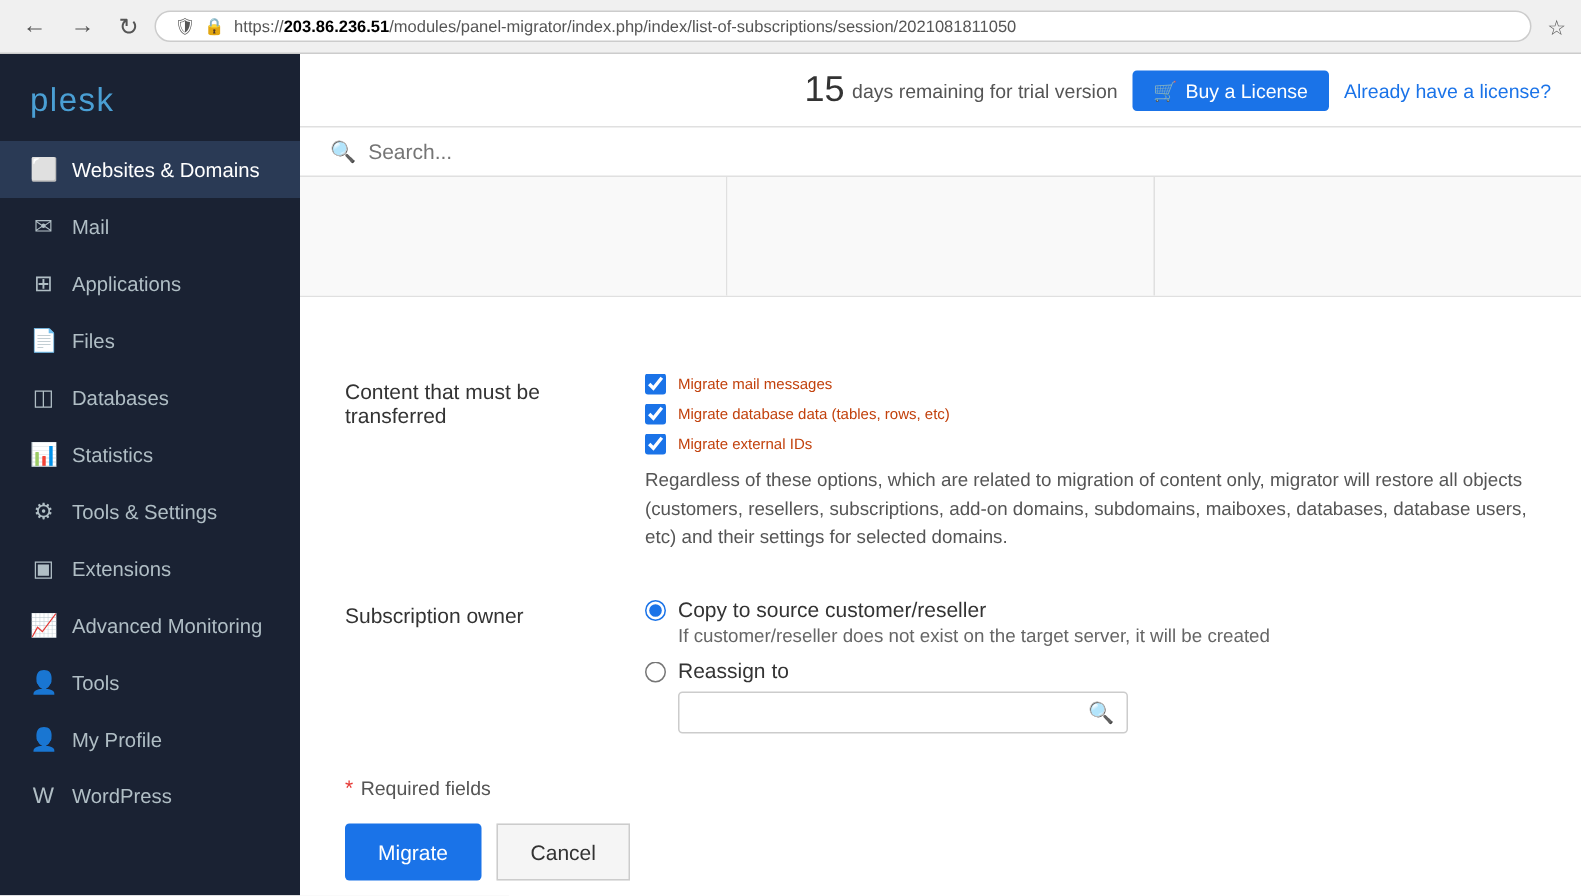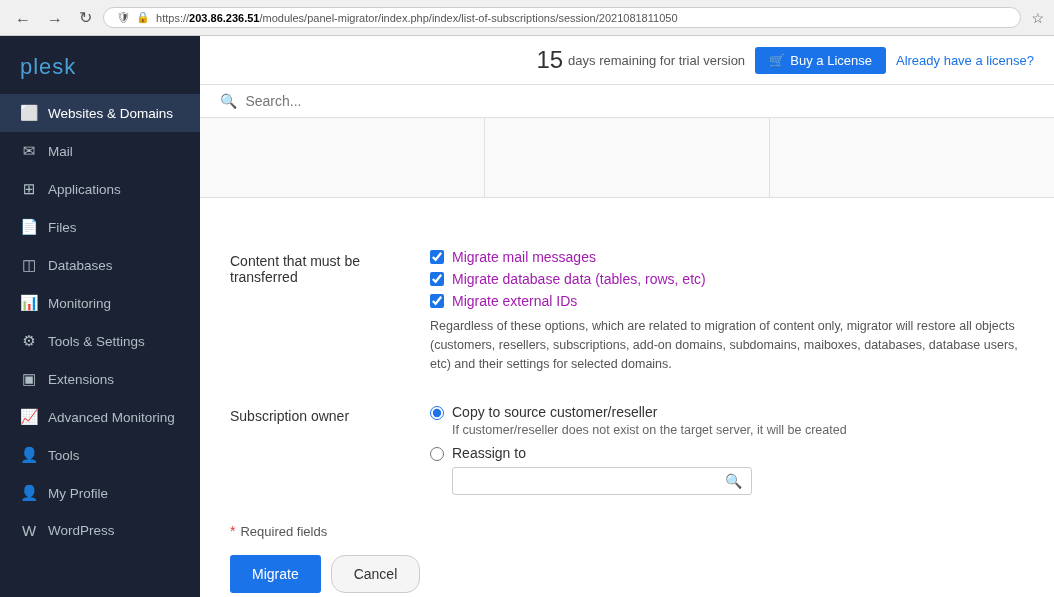--- a/index.html
+++ b/index.html
@@ -43,21 +43,21 @@
     .content-inner { padding: 20px 30px; }
 
     
     .form-row { display: flex; margin-bottom: 20px; margin-top: 31px; }
     .form-label { width: 200px; flex-shrink: 0; padding-top: 4px; color: #333; font-size: 14px; }
     .form-field { flex: 1; }
 
     
     .checkbox-item { display: flex; align-items: center; gap: 8px; margin-bottom: 6px; }
     .checkbox-item input[type="checkbox"] { accent-color: #1a73e8; width: 14px; height: 14px; cursor: pointer; }
-    .checkbox-item label { color: #a21caf; font-size: 14px; cursor: pointer; }
+    .checkbox-item label { color: #c2410c; font-size: 10px; cursor: pointer; }
     .help-text { color: #555; font-size: 12.5px; margin-top: 8px; line-height: 1.5; }
 
     
     .radio-item { display: flex; align-items: flex-start; gap: 8px; margin-bottom: 8px; }
     .radio-item input[type="radio"] { accent-color: #1a73e8; width: 14px; height: 14px; margin-top: 2px; cursor: pointer; flex-shrink: 0; }
     .radio-label { color: #333; font-size: 14px; }
     .radio-sublabel { color: #666; font-size: 12.5px; margin-top: 3px; }
     .radio-group { display: flex; flex-direction: column; }
 
     
@@ -66,21 +66,21 @@
     .search-input-field .search-btn-icon { color: #888; font-size: 14px; cursor: pointer; }
 
     
     .required-row { display: flex; align-items: center; gap: 5px; margin-bottom: 16px; }
     .required-star { color: #e53935; font-size: 14px; }
     .required-text { color: #555; font-size: 13px; }
 
     
     .button-row { display: flex; gap: 10px; }
     .btn-migrate { background: #1a73e8; color: white; border: none; padding: 10px 22px; border-radius: 3px; font-size: 14px; cursor: pointer; font-weight: 500; }
-    .btn-cancel { background: #f5f5f5; color: #333; border: 1px solid #ccc; padding: 10px 22px; border-radius: 14px; font-size: 14px; cursor: pointer; }
+    .btn-cancel { background: #f5f5f5; color: #333; border: 1px solid #ccc; padding: 10px 22px; border-radius: 0; font-size: 14px; cursor: pointer; }
 
     
     .sidebar-relative { position: relative; }
 
     
     .collapsed-boxes { display: flex; height: 80px; border-bottom: 1px solid #e0e0e0; }
     .collapsed-box { flex: 1; border-right: 1px solid #e0e0e0; background: #f9f9f9; }
     .collapsed-box:last-child { border-right: none; }
 
     .content-scroll { overflow-y: auto; flex: 1; }
@@ -122,21 +122,21 @@
     <a class="sidebar-item">
       <span class="item-icon">📄</span>
       <span>Files</span>
     </a>
     <a class="sidebar-item">
       <span class="item-icon">◫</span>
       <span>Databases</span>
     </a>
     <a class="sidebar-item">
       <span class="item-icon">📊</span>
-      <span>Monitoring</span>
+      <span>Statistics</span>
     </a>
     <a class="sidebar-item">
       <span class="item-icon">⚙</span>
       <span>Tools &amp; Settings</span>
     </a>
     <a class="sidebar-item">
       <span class="item-icon">▣</span>
       <span>Extensions</span>
     </a>
     <a class="sidebar-item">

